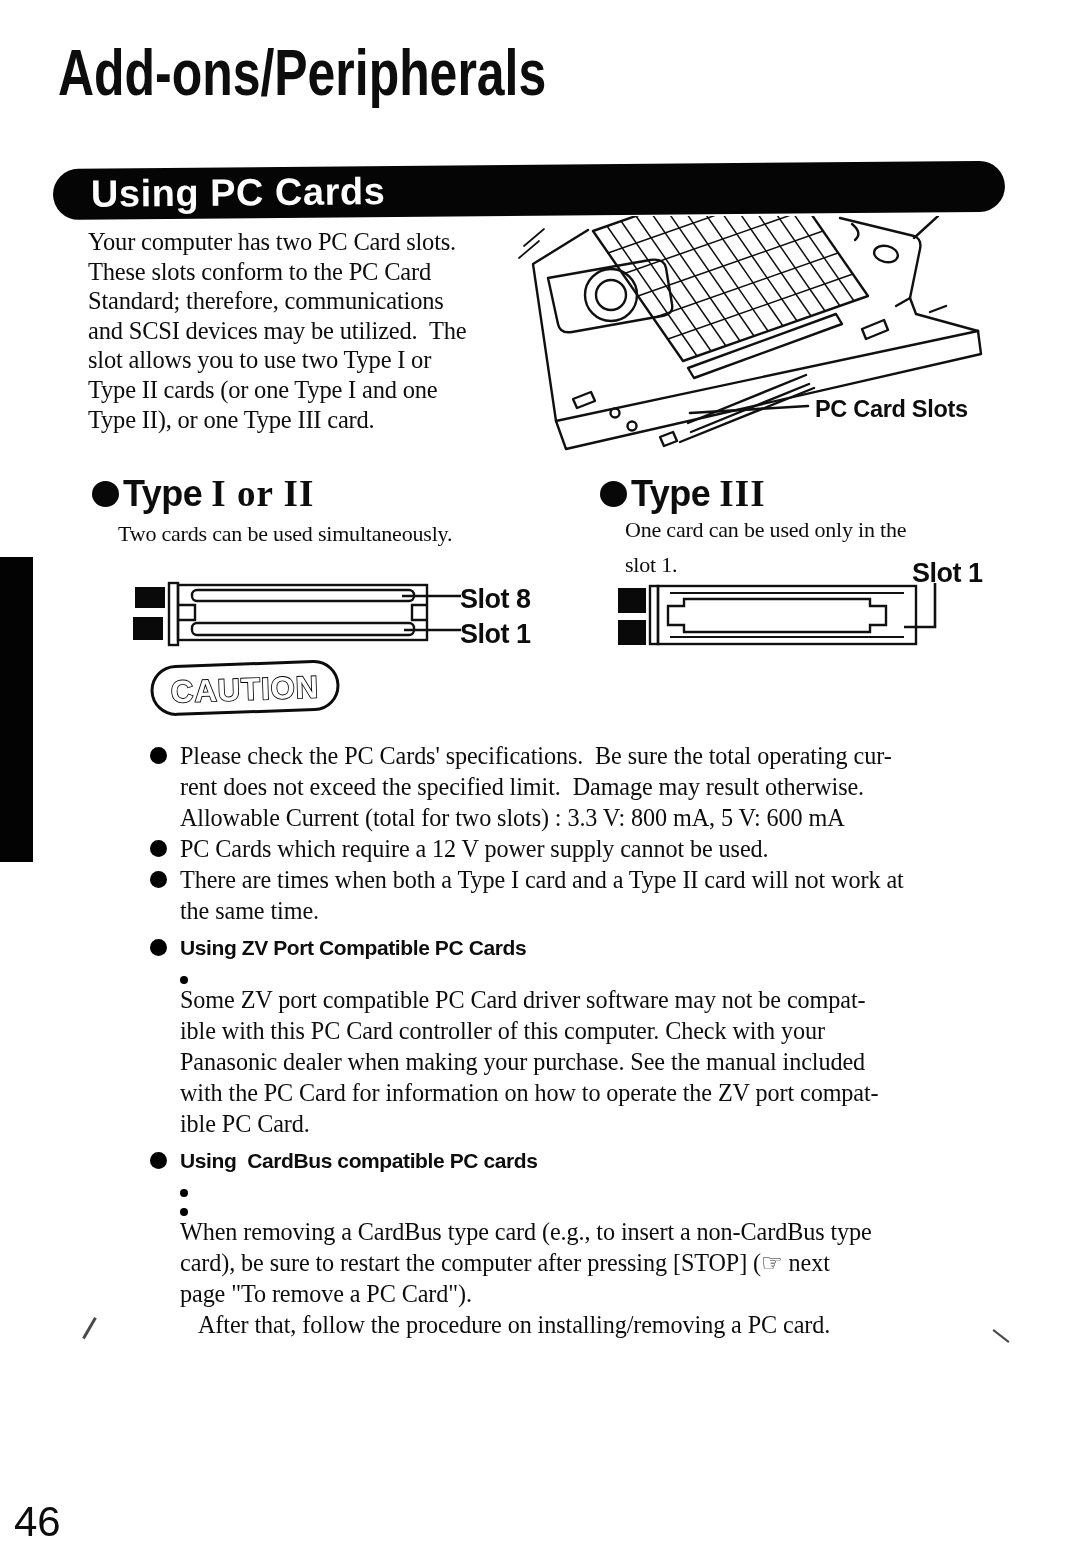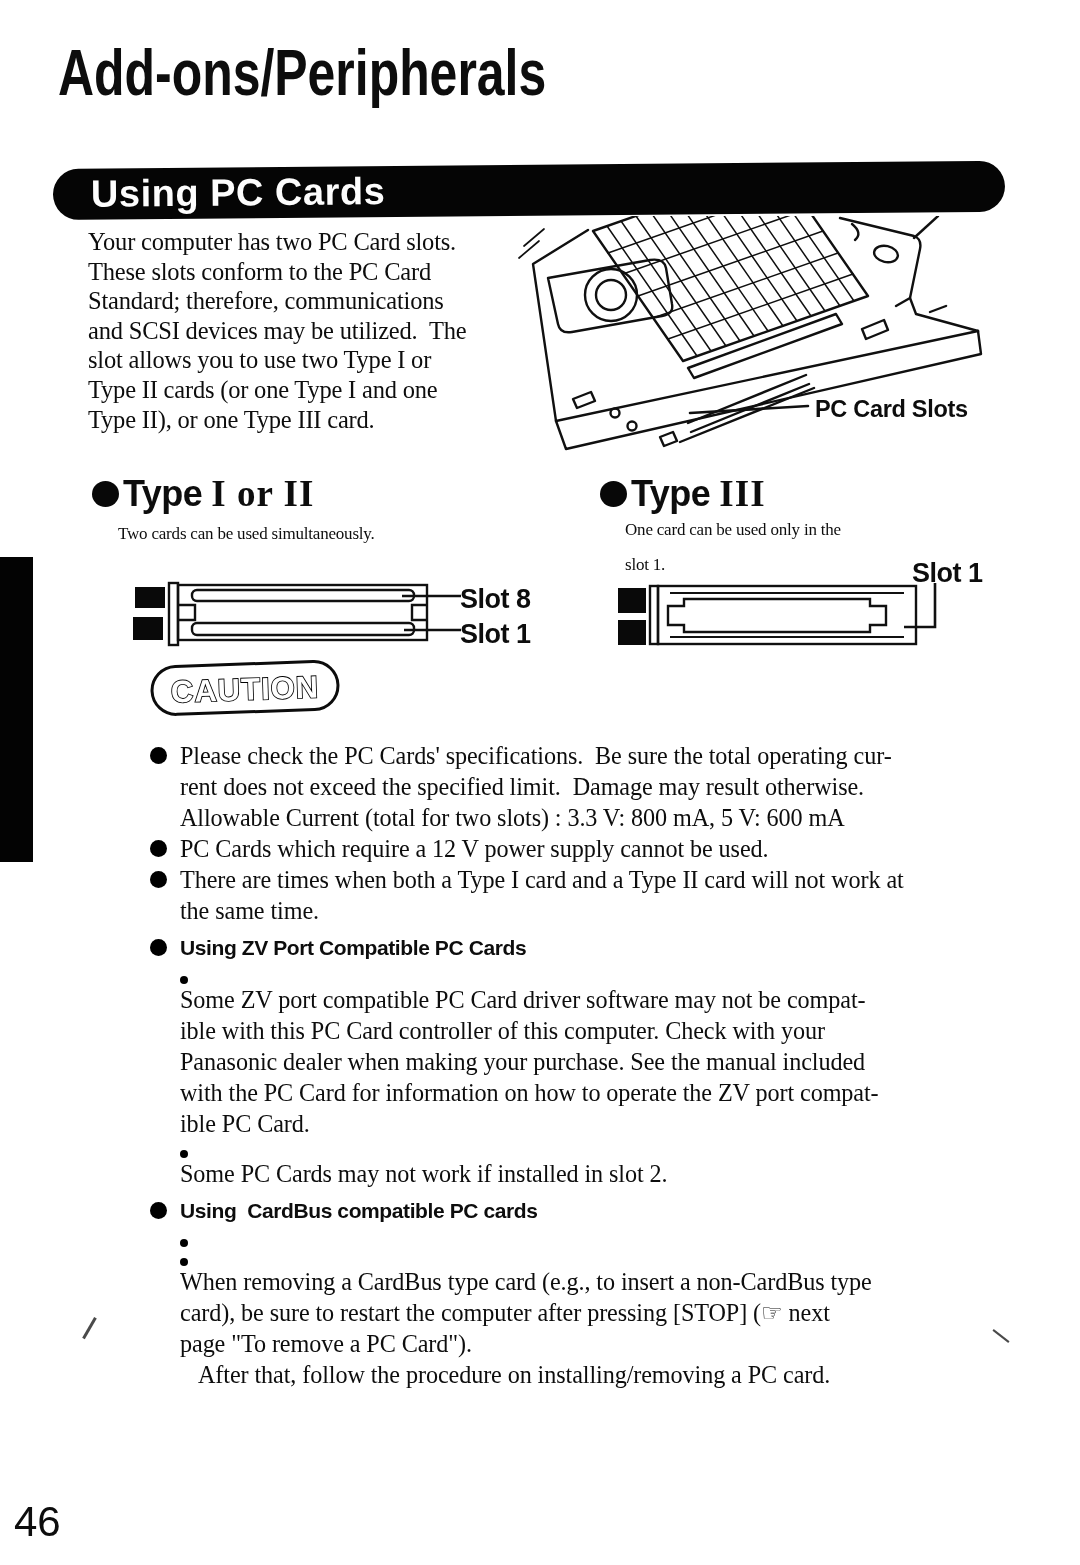--- a/index.html
+++ b/index.html
@@ -31,21 +31,21 @@
   .intro{
     left:88px;top:227px;width:452px;font-size:24.5px;line-height:29.6px;
     letter-spacing:-0.2px;white-space:pre-wrap;
   }
 
   
   .sec-head{display:flex;align-items:center;}
   .sec-dot{width:27px;height:26px;border-radius:50%;background:#080808;flex:0 0 27px;}
   .sec-word{font-family:"Liberation Sans",sans-serif;font-weight:bold;font-size:36px;margin-left:4px;letter-spacing:-0.5px;}
   .sec-num{font-weight:bold;font-size:37px;margin-left:9px;letter-spacing:1px;}
-  .sec-body{font-size:17px;line-height:35px;letter-spacing:-0.2px;white-space:pre-wrap;}
+  .sec-body{font-size:22px;line-height:35px;letter-spacing:-0.2px;white-space:pre-wrap;}
 
   .slot-label{
     font-family:"Liberation Sans",sans-serif;font-weight:bold;font-size:27px;
     white-space:nowrap;letter-spacing:-0.5px;
   }
   .callout-label{
     font-family:Liberation Sans, sans-serif;font-weight:bold;font-size:23.5px;
     white-space:nowrap;letter-spacing:-0.3px;
   }
 
@@ -198,26 +198,20 @@
     <div class="txt">Using ZV Port Compatible PC Cards</div>
   </div>
 
   <div class="ci sub">
     <span class="dotcol">
         <span class="sdot"></span>
       </span>
     <div class="txt">Some ZV port compatible PC Card driver software may not be compat-<br>ible with this PC Card controller of this computer. Check with your<br>Panasonic dealer when making your purchase. See the manual included<br>with the PC Card for information on how to operate the ZV port compat-<br>ible PC Card.</div>
   </div>
 
-  <div class="ci sub">
-    <span class="dotcol">
-        <span class="sdot"></span>
-      </span>
-    <div class="txt">Some PC Cards may not work if installed in slot 2.</div>
-  </div>
 
   <div class="ci heading">
     <span class="dotcol">
         <span class="bdot"></span>
       </span>
     <div class="txt">Using  CardBus compatible PC cards</div>
   </div>
 
   <div class="ci sub">
     <span class="dotcol">

